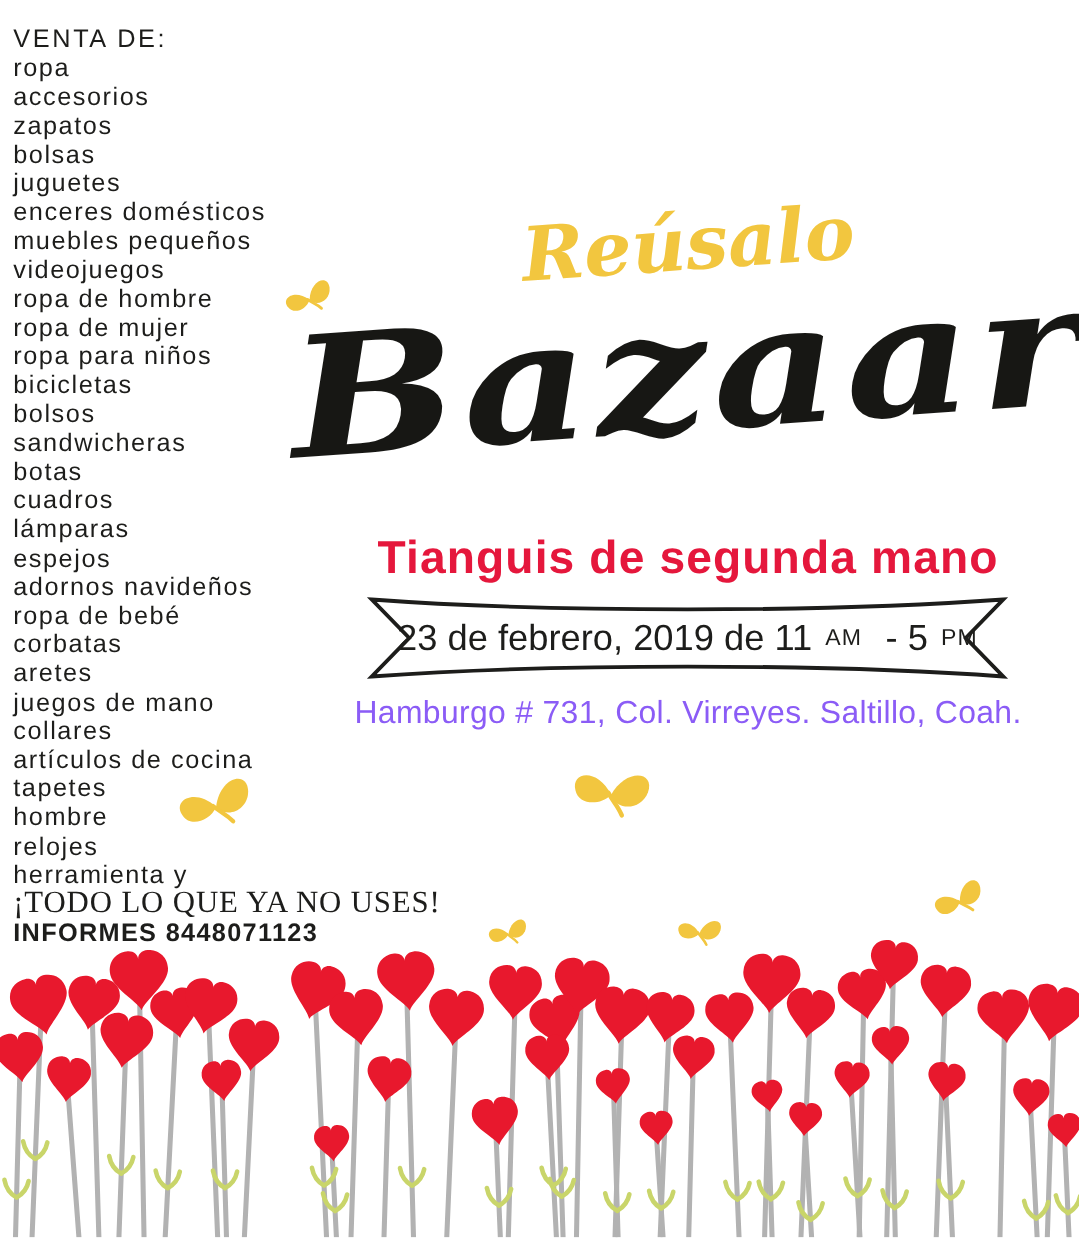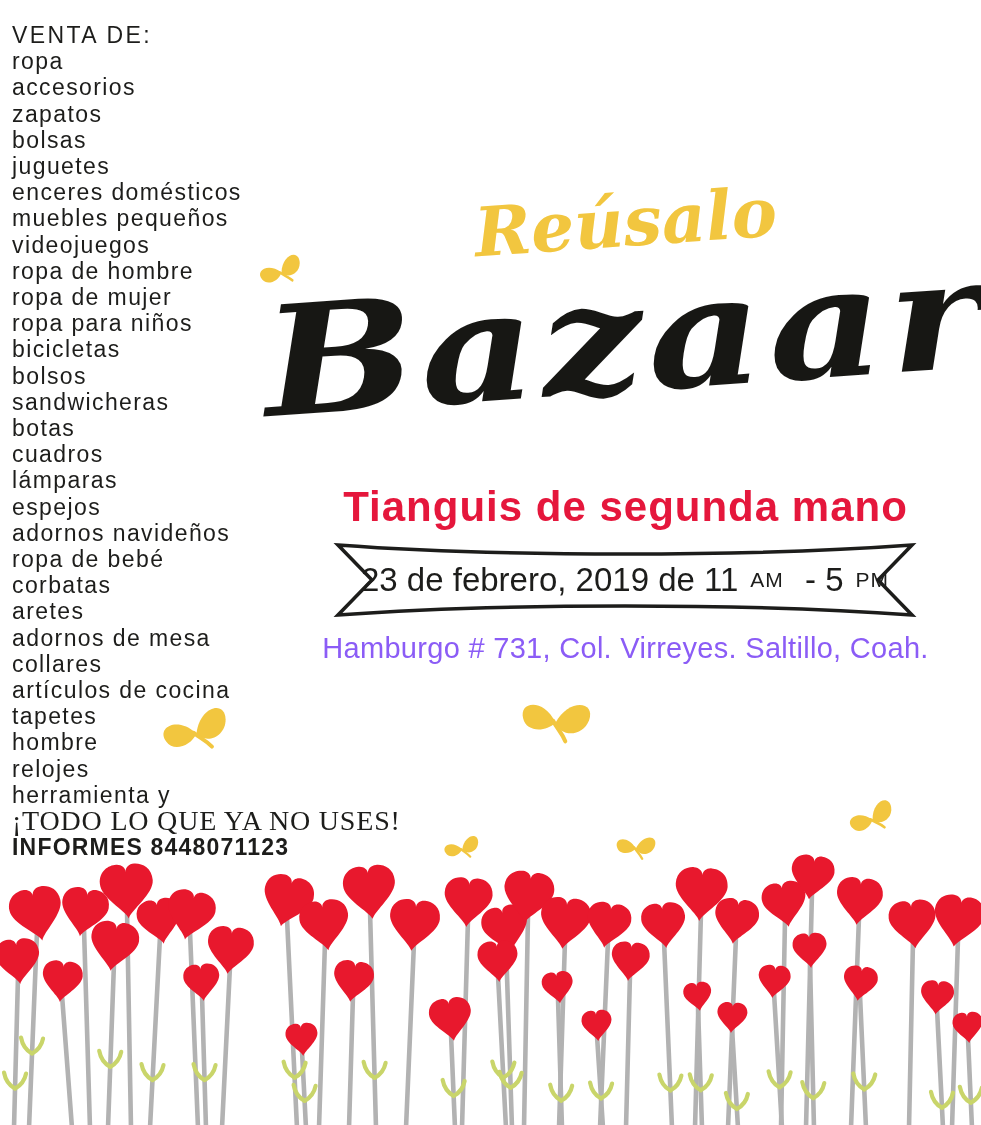--- a/index.html
+++ b/index.html
@@ -68,21 +68,21 @@
         <div class="sale-item">bolsos</div>
         <div class="sale-item">sandwicheras</div>
         <div class="sale-item">botas</div>
         <div class="sale-item">cuadros</div>
         <div class="sale-item">lámparas</div>
         <div class="sale-item">espejos</div>
         <div class="sale-item">adornos navideños</div>
         <div class="sale-item">ropa de bebé</div>
         <div class="sale-item">corbatas</div>
         <div class="sale-item">aretes</div>
-        <div class="sale-item">adornos de mesa</div>
+        <div class="sale-item">juegos de mano</div>
         <div class="sale-item">collares</div>
         <div class="sale-item">artículos de cocina</div>
         <div class="sale-item">tapetes</div>
         <div class="sale-item">hombre</div>
         <div class="sale-item">relojes</div>
         <div class="sale-item">herramienta y</div>
       </div>
     <div class="sale-closing">¡TODO LO QUE YA NO USES!</div>
     <div class="sale-contact">INFORMES 8448071123</div>
   </div>

